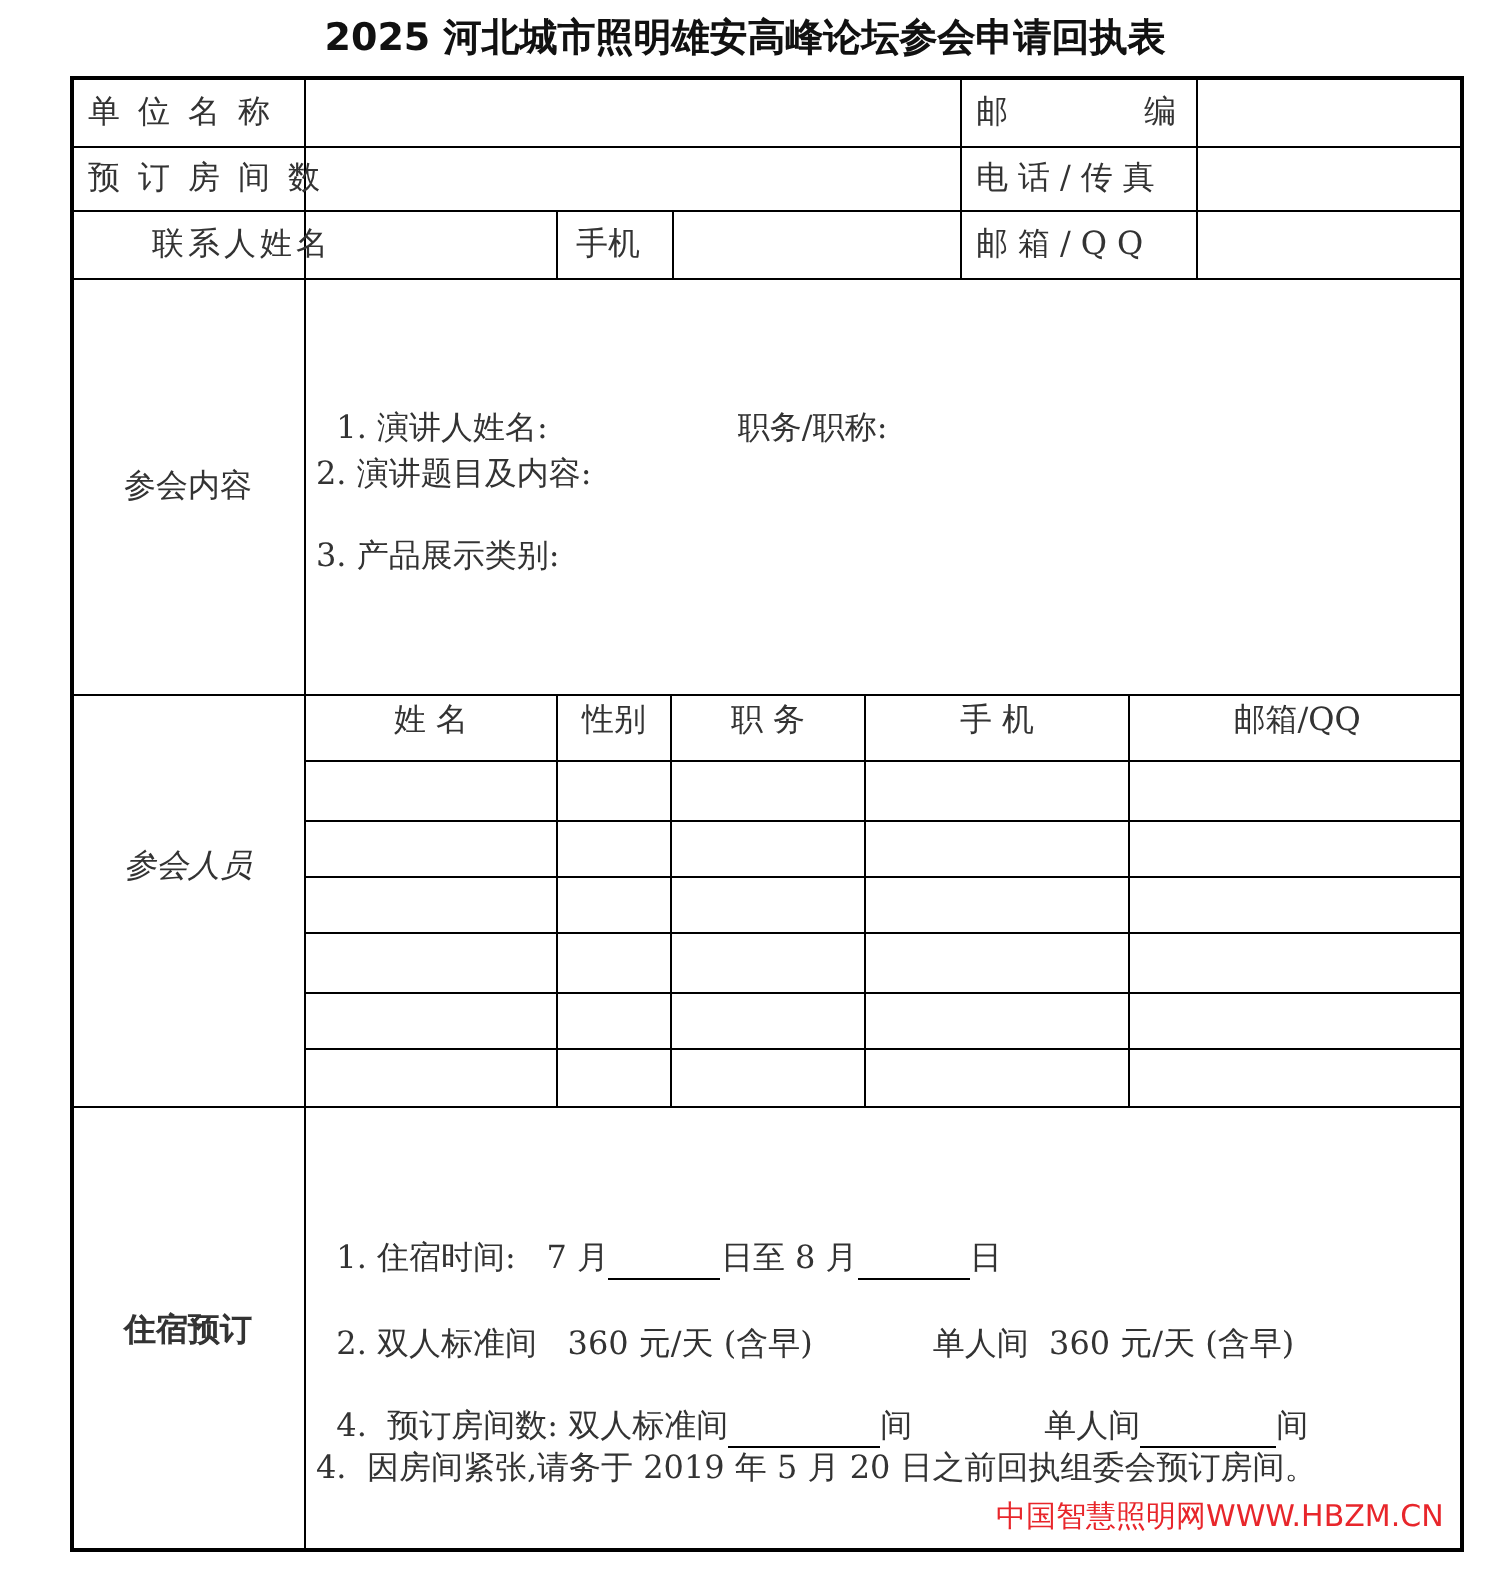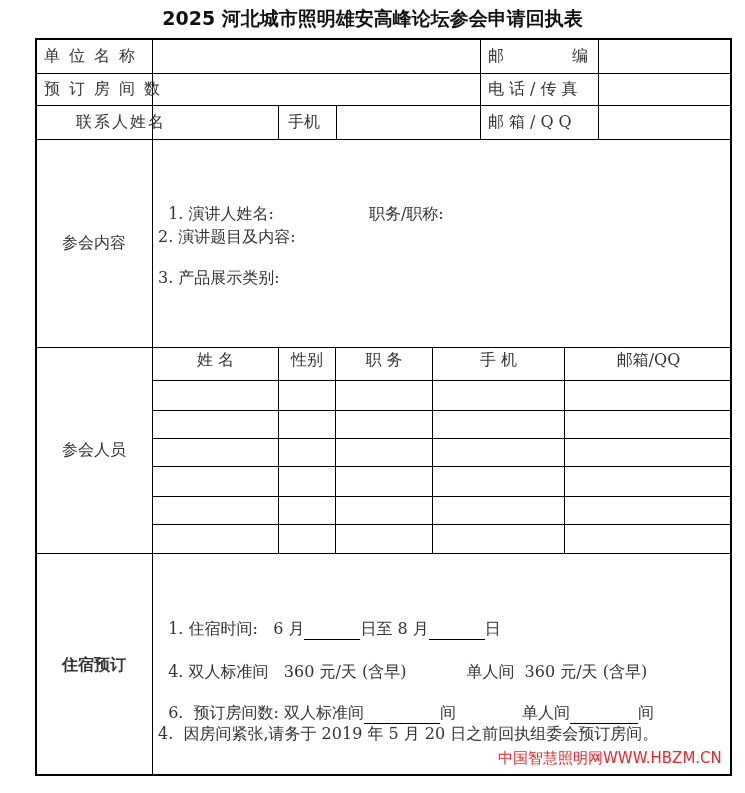--- a/index.html
+++ b/index.html
@@ -61,40 +61,40 @@
 <div class="cell" style="left:488px;top:106px;height:33px;letter-spacing:5px;">邮箱/QQ</div>
 <div class="cell" style="left:599px;top:106px;width:133px;height:33px;"></div>
 
 <div class="cell" style="left:36px;top:140px;width:116px;height:207px;justify-content:center;">参会内容</div>
 <div class="line" style="top:185px;">
   <span>1. 演讲人姓名:</span><span style="display:inline-block;width:95px;"></span><span>职务/职称:</span>
 </div>
 <div class="line" style="top:227px;">2. 演讲题目及内容:</div>
 <div class="line" style="top:268px;">3. 产品展示类别:</div>
 
-<div class="cell" style="left:36px;top:348px;width:116px;height:205px;justify-content:center;">参会人员</div>
+<div class="cell" style="left:36px;top:331px;width:116px;height:205px;justify-content:center;font-style:italic;">参会人员</div>
 <div class="cell" style="left:153px;top:348px;width:125px;height:24px;justify-content:center;">姓 名</div>
 <div class="cell" style="left:279px;top:348px;width:56px;height:24px;justify-content:center;">性别</div>
 <div class="cell" style="left:336px;top:348px;width:96px;height:24px;justify-content:center;">职 务</div>
 <div class="cell" style="left:433px;top:348px;width:131px;height:24px;justify-content:center;">手 机</div>
 <div class="cell" style="left:565px;top:348px;width:167px;height:24px;justify-content:center;">邮箱/QQ</div>
 
 <div style="position:absolute;left:153px;top:381px;width:579px;height:29px;"></div>
 <div style="position:absolute;left:153px;top:411px;width:579px;height:27px;"></div>
 <div style="position:absolute;left:153px;top:439px;width:579px;height:27px;"></div>
 <div style="position:absolute;left:153px;top:467px;width:579px;height:29px;"></div>
 <div style="position:absolute;left:153px;top:497px;width:579px;height:27px;"></div>
 <div style="position:absolute;left:153px;top:525px;width:579px;height:28px;"></div>
 
 <div class="cell" style="left:36px;top:554px;width:116px;height:222px;justify-content:center;font-weight:bold;">住宿预订</div>
 
 <div class="line" style="top:600px;">
-  <span>1. 住宿时间:</span>   <span>6 月</span><span class="blank" style="width:56px;"></span><span>日至 8 月</span><span class="blank" style="width:56px;"></span><span>日</span>
+  <span>1. 住宿时间:</span>   <span>7 月</span><span class="blank" style="width:56px;"></span><span>日至 8 月</span><span class="blank" style="width:56px;"></span><span>日</span>
 </div>
 <div class="line" style="top:643px;">
-  <span>4. 双人标准间   360 元/天 (含早)</span><span style="display:inline-block;width:60px;"></span><span>单人间  360 元/天 (含早)</span>
+  <span>2. 双人标准间   360 元/天 (含早)</span><span style="display:inline-block;width:60px;"></span><span>单人间  360 元/天 (含早)</span>
 </div>
 <div class="line" style="top:684px;">
-  <span>6.  预订房间数: 双人标准间</span><span class="blank" style="width:76px;"></span><span>间</span><span style="display:inline-block;width:66px;"></span><span>单人间</span><span class="blank" style="width:68px;"></span><span>间</span>
+  <span>4.  预订房间数: 双人标准间</span><span class="blank" style="width:76px;"></span><span>间</span><span style="display:inline-block;width:66px;"></span><span>单人间</span><span class="blank" style="width:68px;"></span><span>间</span>
 </div>
 <div class="line" style="top:724px;">4.  因房间紧张,请务于 2019 年 5 月 20 日之前回执组委会预订房间。</div>
 
 <div class="watermark">中国智慧照明网WWW.HBZM.CN</div>
 
 </body></html>

